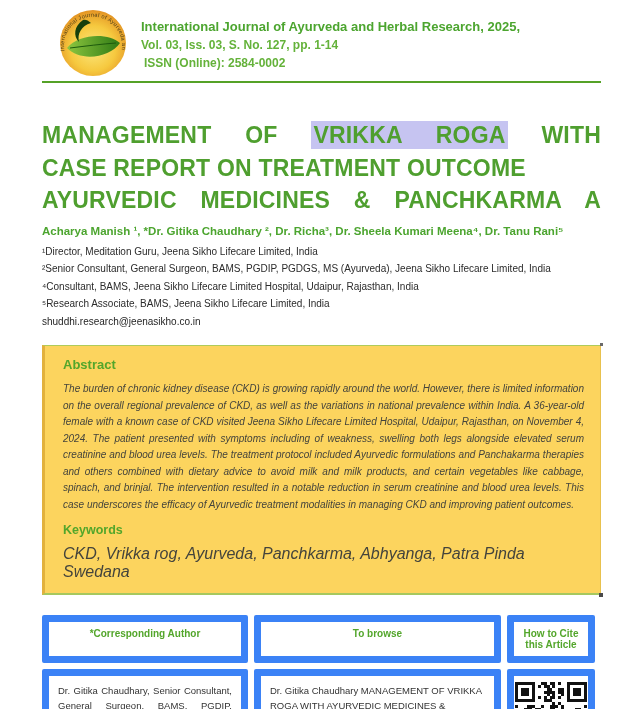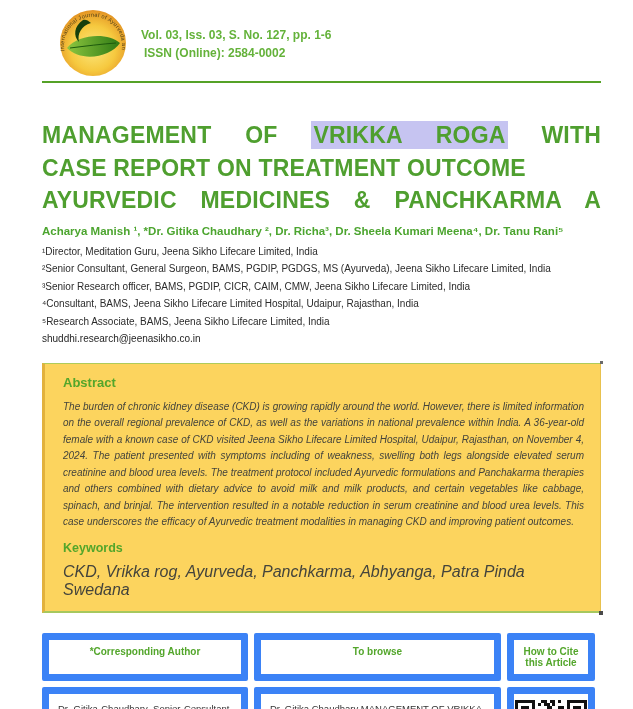--- a/index.html
+++ b/index.html
@@ -68,37 +68,37 @@
         </defs>
         <circle cx="35" cy="35" r="33" fill="url(#lg)"></circle>
         <path d="M 9,40 C 20,26 50,24 62,35 C 52,50 22,54 9,40 Z" fill="url(#leafg)"></path>
         <path d="M 12,40 C 28,38 44,36 58,35" stroke="#1d5a0d" stroke-width="1" fill="none"></path>
         <path d="M 25,12 C 16,18 15,28 21,34 C 19,26 23,18 33,15 C 30,12 27,11 25,12 Z" fill="#173f0c"></path>
         <text font-size="5.6" fill="#4a3a14" letter-spacing="0.3">
           <textPath href="#ringPath">International Journal of Ayurveda and Herbal Research</textPath>
         </text>
       </svg>
       <div class="header-text">
-        <div class="issue-line">Vol. 03, Iss. 03, S. No. 127, pp. 1-6</div>
+        <div class="journal-title">International Journal of Ayurveda and Herbal Research, 2025,</div>
+        <div class="issue-line">Vol. 03, Iss. 03, S. No. 127, pp. 1-14</div>
         <div class="issn-line">ISSN (Online): 2584-0002</div>
       </div>
     </div>
     <hr class="divider">
 
     <h1 class="article-title">
       <span class="tline"><span>MANAGEMENT OF </span><span class="hl">VRIKKA ROGA</span><span> WITH</span></span>
       <span class="tline last">CASE REPORT ON TREATMENT OUTCOME</span>
       <span class="tline">AYURVEDIC MEDICINES &amp; PANCHKARMA A</span>
     </h1>
 
     <div class="authors">Acharya Manish ¹, *Dr. Gitika Chaudhary ², Dr. Richa³, Dr. Sheela Kumari Meena⁴, Dr. Tanu Rani⁵</div>
     <div class="affiliations">
       <div class="affil">¹Director, Meditation Guru, Jeena Sikho Lifecare Limited, India</div>
       <div class="affil">²Senior Consultant, General Surgeon, BAMS, PGDIP, PGDGS, MS (Ayurveda), Jeena Sikho Lifecare Limited, India</div>
-      <div class="affil">³Senior Research officer, BAMS, PGDIP, CICR, CAIM, CMW, Jeena Sikho Lifecare Limited, India</div>
       <div class="affil">⁴Consultant, BAMS, Jeena Sikho Lifecare Limited Hospital, Udaipur, Rajasthan, India</div>
       <div class="affil">⁵Research Associate, BAMS, Jeena Sikho Lifecare Limited, India</div>
       <div class="email">shuddhi.research@jeenasikho.co.in</div>
     </div>
 
     <div class="abstract-box">
       <div class="abs-heading">Abstract</div>
       <div class="abs-body">The burden of chronic kidney disease (CKD) is growing rapidly around the world. However, there is limited information on the overall regional prevalence of CKD, as well as the variations in national prevalence within India. A 36-year-old female with a known case of CKD visited Jeena Sikho Lifecare Limited Hospital, Udaipur, Rajasthan, on November 4, 2024. The patient presented with symptoms including of weakness, swelling both legs alongside elevated serum creatinine and blood urea levels. The treatment protocol included Ayurvedic formulations and Panchakarma therapies and others combined with dietary advice to avoid milk and milk products, and certain vegetables like cabbage, spinach, and brinjal. The intervention resulted in a notable reduction in serum creatinine and blood urea levels. This case underscores the efficacy of Ayurvedic treatment modalities in managing CKD and improving patient outcomes.</div>
       <div class="kw-heading">Keywords</div>
       <div class="kw-line">CKD, Vrikka rog, Ayurveda, Panchkarma, Abhyanga, Patra Pinda Swedana</div>

